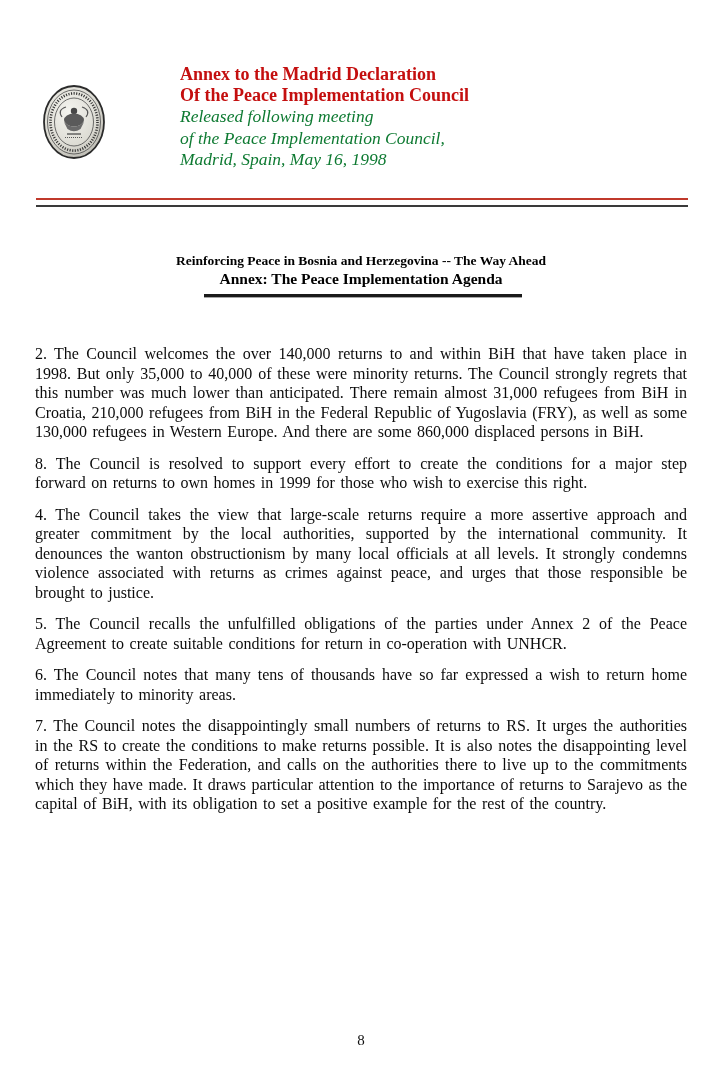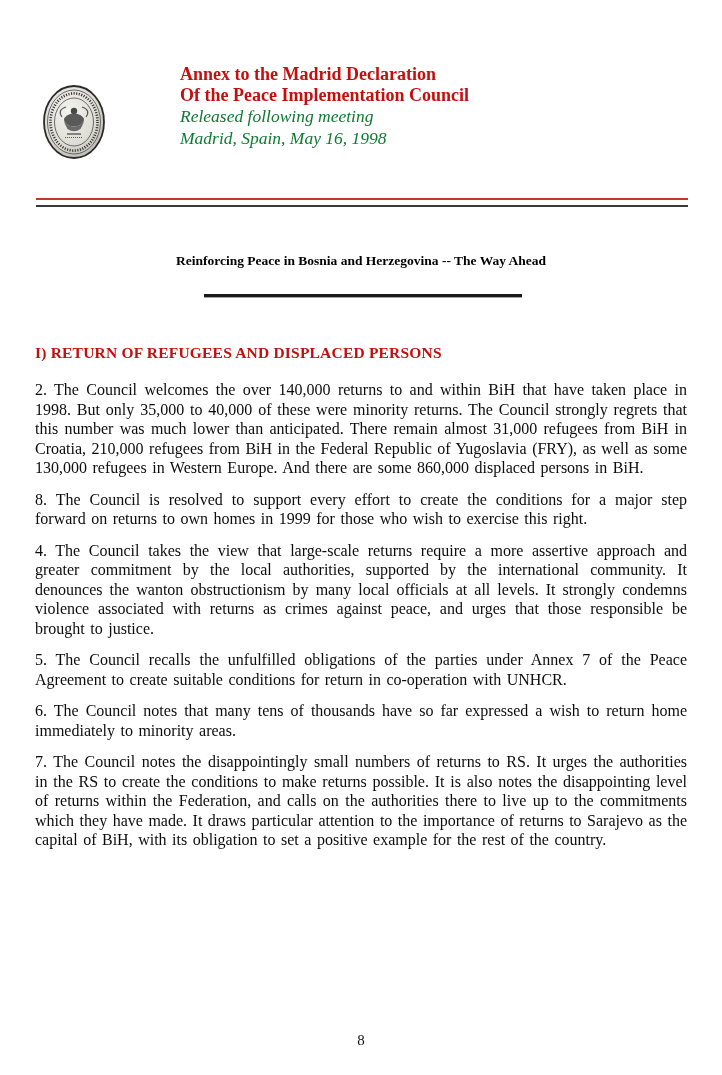--- a/index.html
+++ b/index.html
@@ -85,36 +85,37 @@
       <path d="M22 38 q10 9 20 0 l-3.5 7 q-6.5 4.5 -13 0 z" fill="#6a6a6a"></path>
       <path d="M25 50 h14" stroke="#333" stroke-width="1.1"></path>
       <path d="M23 53.5 h18" stroke="#333" stroke-width="0.8" stroke-dasharray="1 1"></path>
     </svg>
   </div>
 
   <div class="header-text">
     <div class="header-red">Annex to the Madrid Declaration</div>
     <div class="header-red">Of the Peace Implementation Council</div>
     <div class="header-green">Released following meeting</div>
+    <div class="header-green">of the Peace Implementation Council,</div>
     <div class="header-green">Madrid, Spain, May 16, 1998</div>
   </div>
 
   <div class="rule-double"></div>
 
   <div class="doc-head">
     <div class="doc-head-line1">Reinforcing Peace in Bosnia and Herzegovina -- The Way Ahead</div>
+    <div class="doc-head-line2">Annex: The Peace Implementation Agenda</div>
   </div>
 
   <div class="rule-short"></div>
 
   <div class="body-block">
-    <div class="section-title">I) RETURN OF REFUGEES AND DISPLACED PERSONS</div>
     <p>2. The Council welcomes the over 140,000 returns to and within BiH that have taken place in 1998. But only 35,000 to 40,000 of these were minority returns. The Council strongly regrets that this number was much lower than anticipated. There remain almost 31,000 refugees from BiH in Croatia, 210,000 refugees from BiH in the Federal Republic of Yugoslavia (FRY), as well as some 130,000 refugees in Western Europe. And there are some 860,000 displaced persons in BiH.</p>
     <p>8. The Council is resolved to support every effort to create the conditions for a major step forward on returns to own homes in 1999 for those who wish to exercise this right.</p>
     <p>4. The Council takes the view that large-scale returns require a more assertive approach and greater commitment by the local authorities, supported by the international community. It denounces the wanton obstructionism by many local officials at all levels. It strongly condemns violence associated with returns as crimes against peace, and urges that those responsible be brought to justice.</p>
-    <p>5. The Council recalls the unfulfilled obligations of the parties under Annex 7 of the Peace Agreement to create suitable conditions for return in co-operation with UNHCR.</p>
+    <p>5. The Council recalls the unfulfilled obligations of the parties under Annex 2 of the Peace Agreement to create suitable conditions for return in co-operation with UNHCR.</p>
     <p>6. The Council notes that many tens of thousands have so far expressed a wish to return home immediately to minority areas.</p>
     <p>7. The Council notes the disappointingly small numbers of returns to RS. It urges the authorities in the RS to create the conditions to make returns possible. It is also notes the disappointing level of returns within the Federation, and calls on the authorities there to live up to the commitments which they have made. It draws particular attention to the importance of returns to Sarajevo as the capital of BiH, with its obligation to set a positive example for the rest of the country.</p>
   </div>
 
   <div class="page-number">8</div>
 
 </div>
 
 </body></html>

